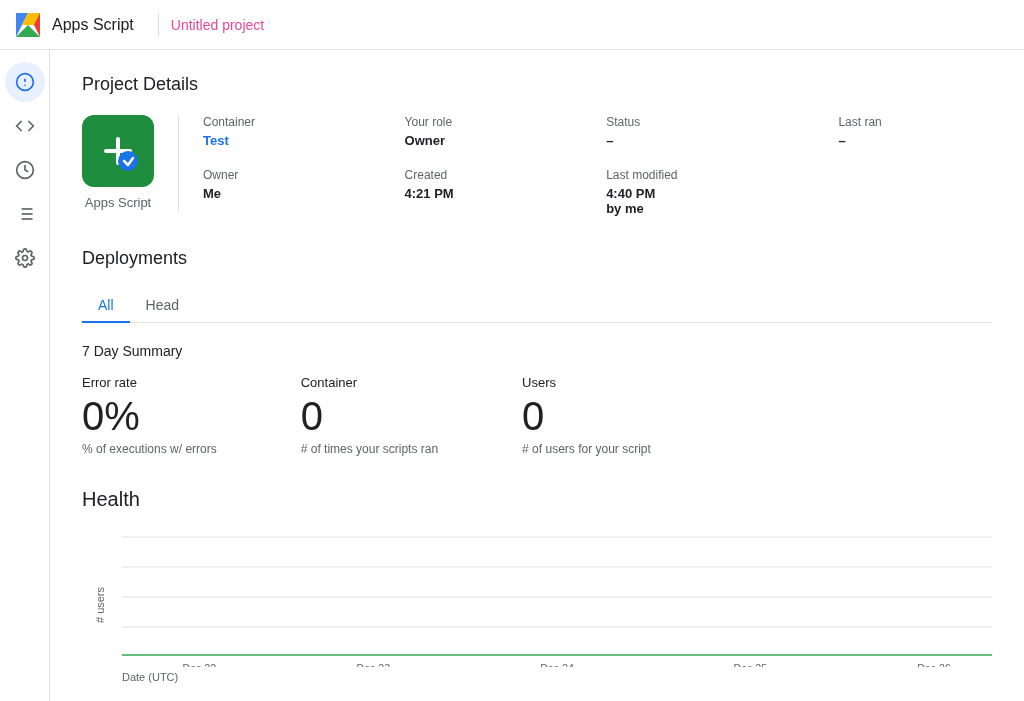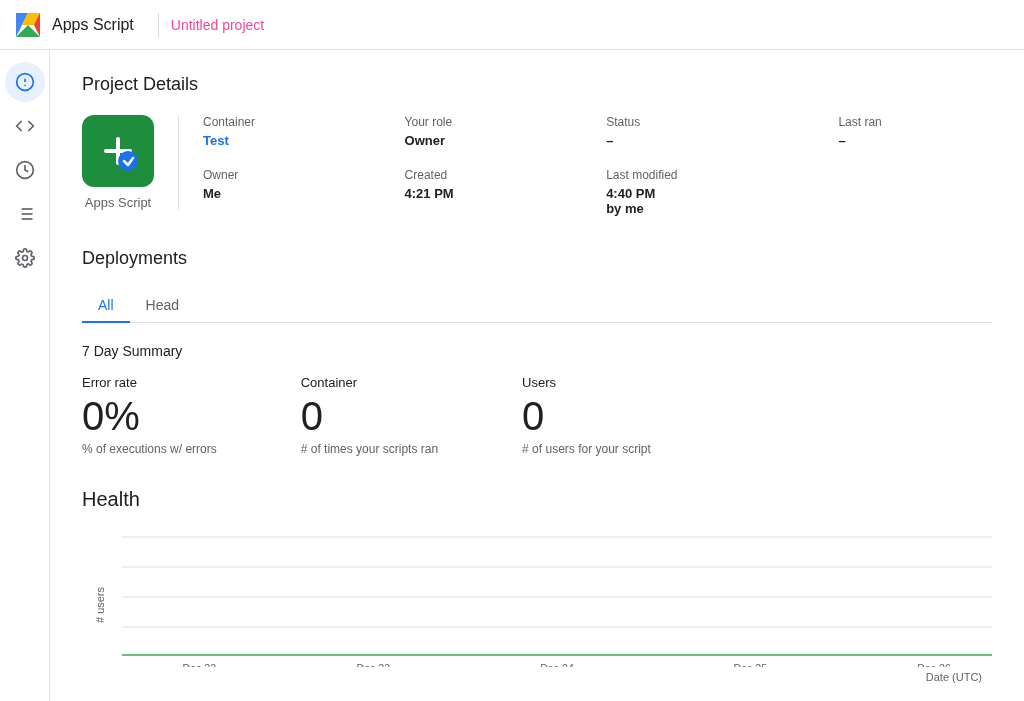--- a/index.html
+++ b/index.html
@@ -202,21 +202,21 @@
     .chart-y-label {
       position: absolute;
       left: -40px;
       top: 50%;
       transform: translateY(-50%) rotate(-90deg);
       font-size: 11px;
       color: #5f6368;
       white-space: nowrap;
     }
     .chart-x-label {
-      text-align: right;
+      text-align: left;
       font-size: 11px;
       color: #5f6368;
       margin-top: 4px;
       margin-right: 10px;
     }
   </style>
 </head>
 <body>
 
 <div id="header">

